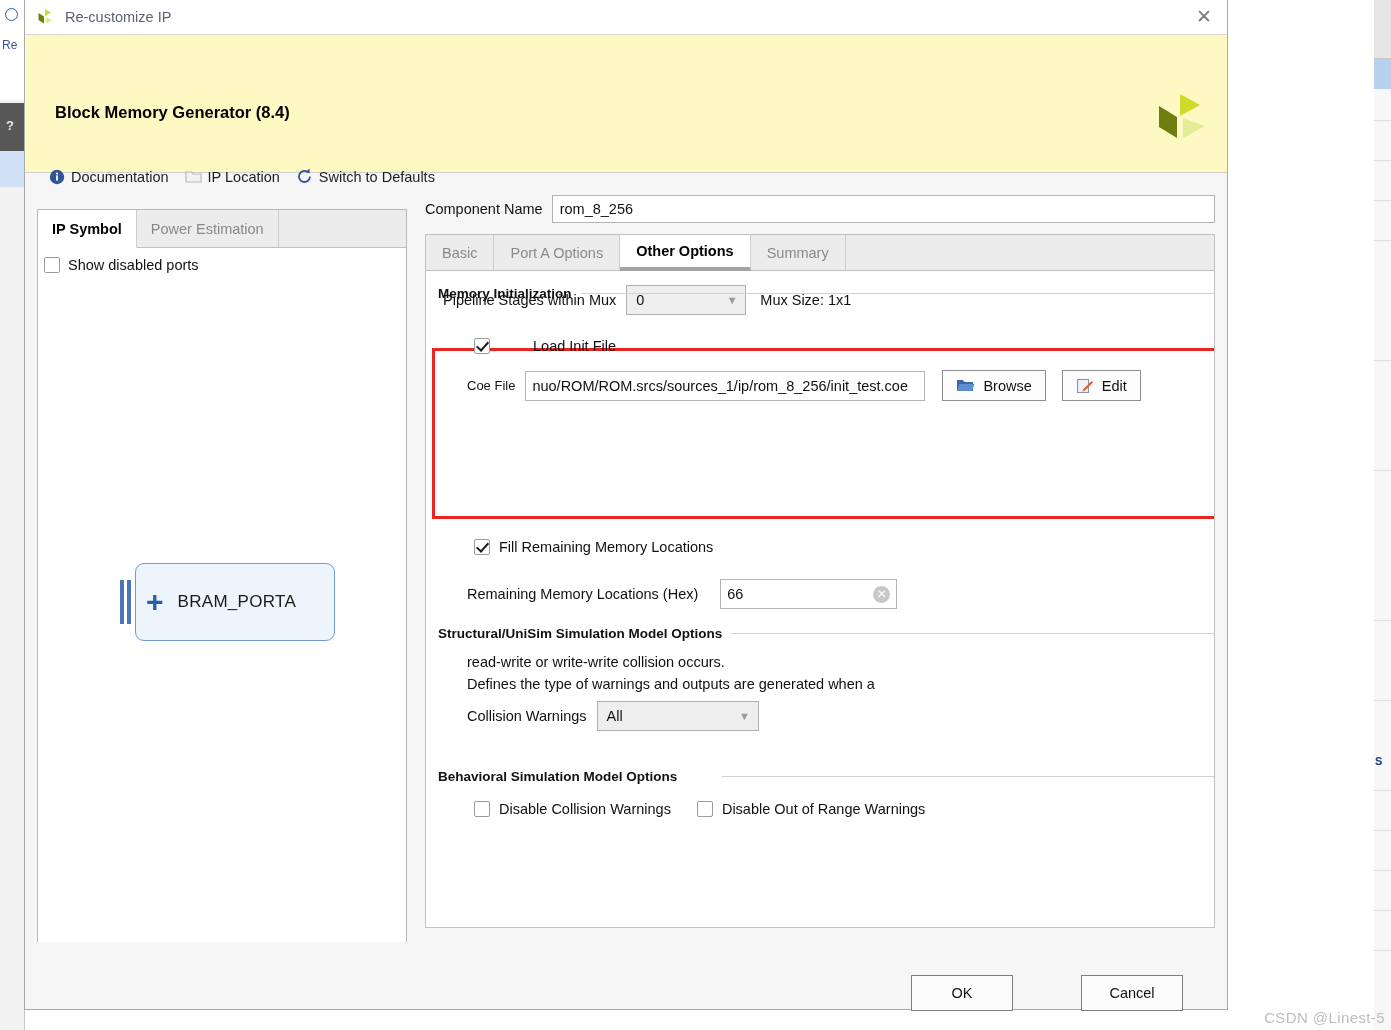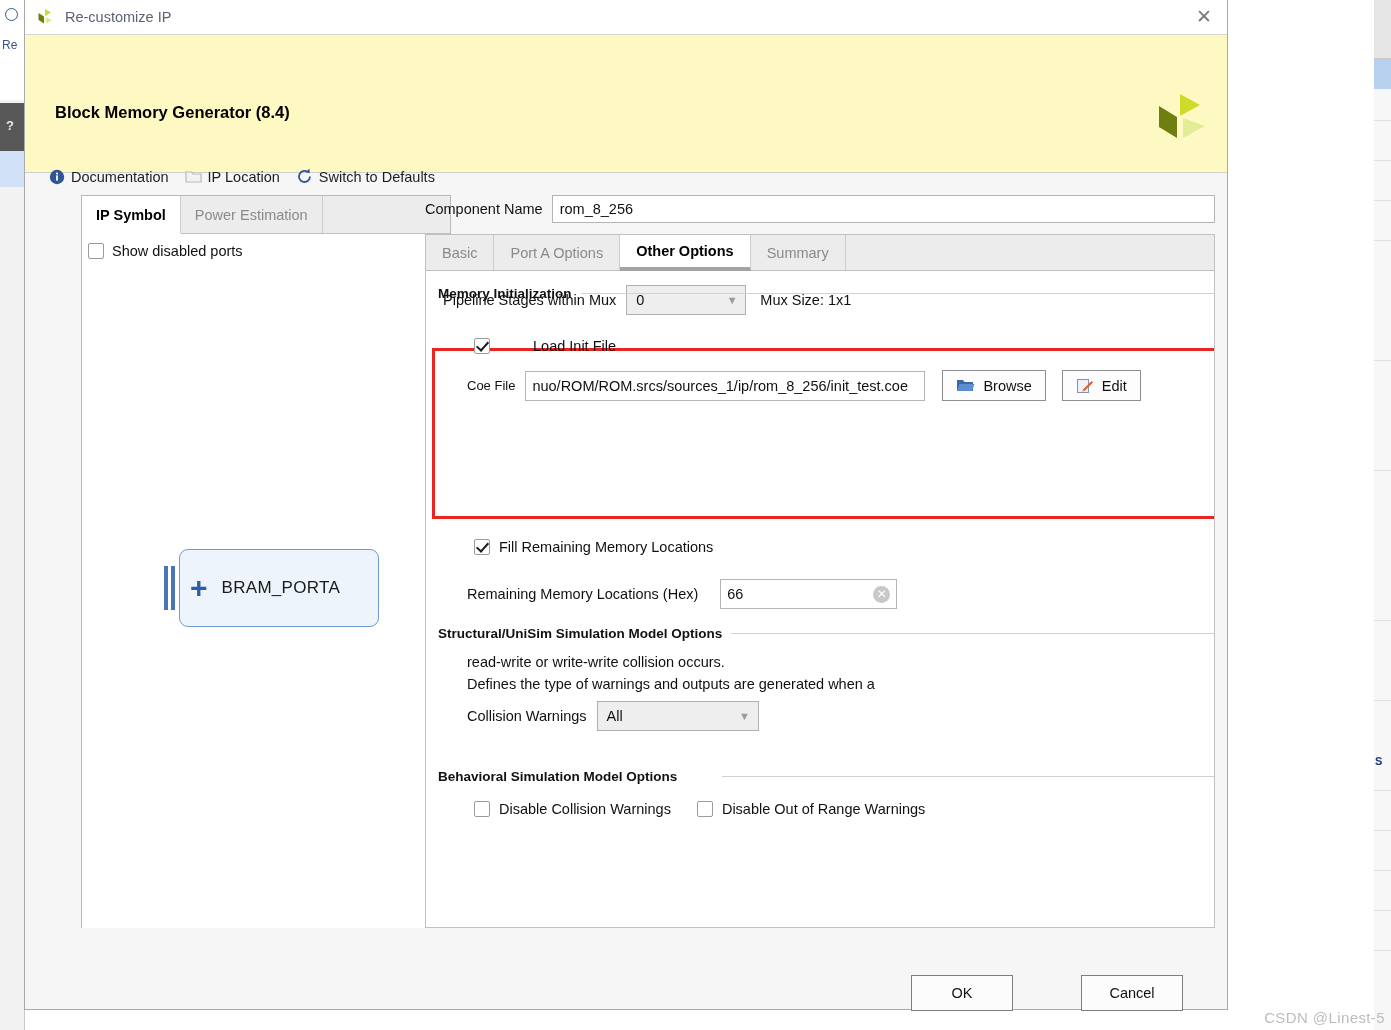--- a/index.html
+++ b/index.html
@@ -93,22 +93,22 @@
     display: flex; align-items: center; margin-right: 16px;
     font-size: 14.5px; color: #1d1d1d; cursor: default;
   }
   .tool-item .t-ico { margin-right: 6px; display: flex; align-items: center; }
 
   
   #body { position: relative; height: 760px; }
 
   
   #leftpanel {
-    position: absolute; left: 12px; top: 22px; width: 370px; height: 733px;
-    background: #0f172a; border: 1px solid #b8b8b8; box-sizing: border-box; margin-left: 44px;
+    position: absolute; left: 12px; top: 36px; width: 370px; height: 733px;
+    background: #0f172a; border: 1px solid #b8b8b8; box-sizing: border-box;
   }
   #lp-tabbar {
     height: 37px; background: #ececec; border-bottom: 1px solid #c0c0c0;
     display: flex; align-items: stretch; position: relative;
   }
   .lp-tab {
     display: flex; align-items: center; padding: 0 14px; font-size: 14.5px;
     color: #8a8a8a; cursor: default; border-right: 1px solid #cccccc;
   }
   .lp-tab.active {

